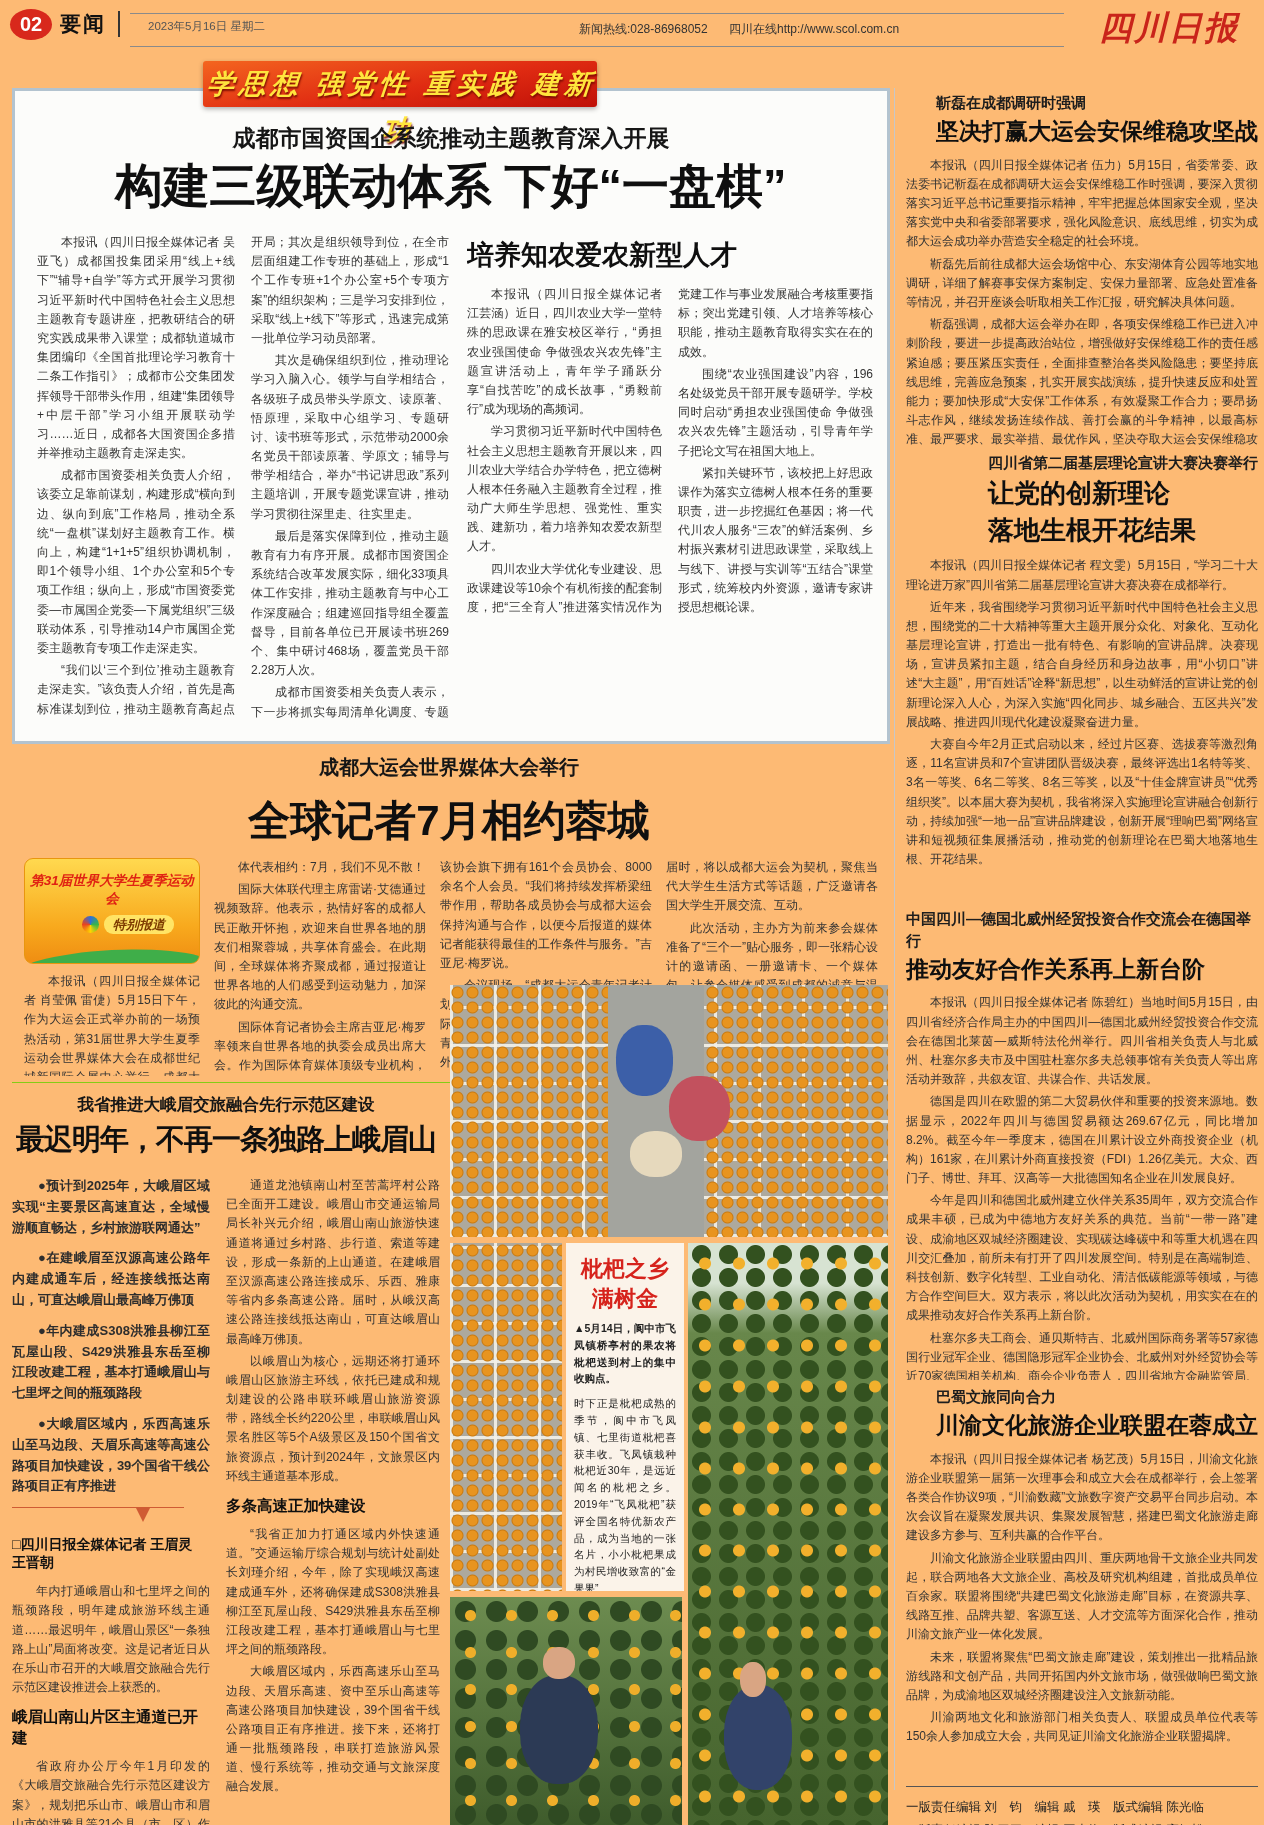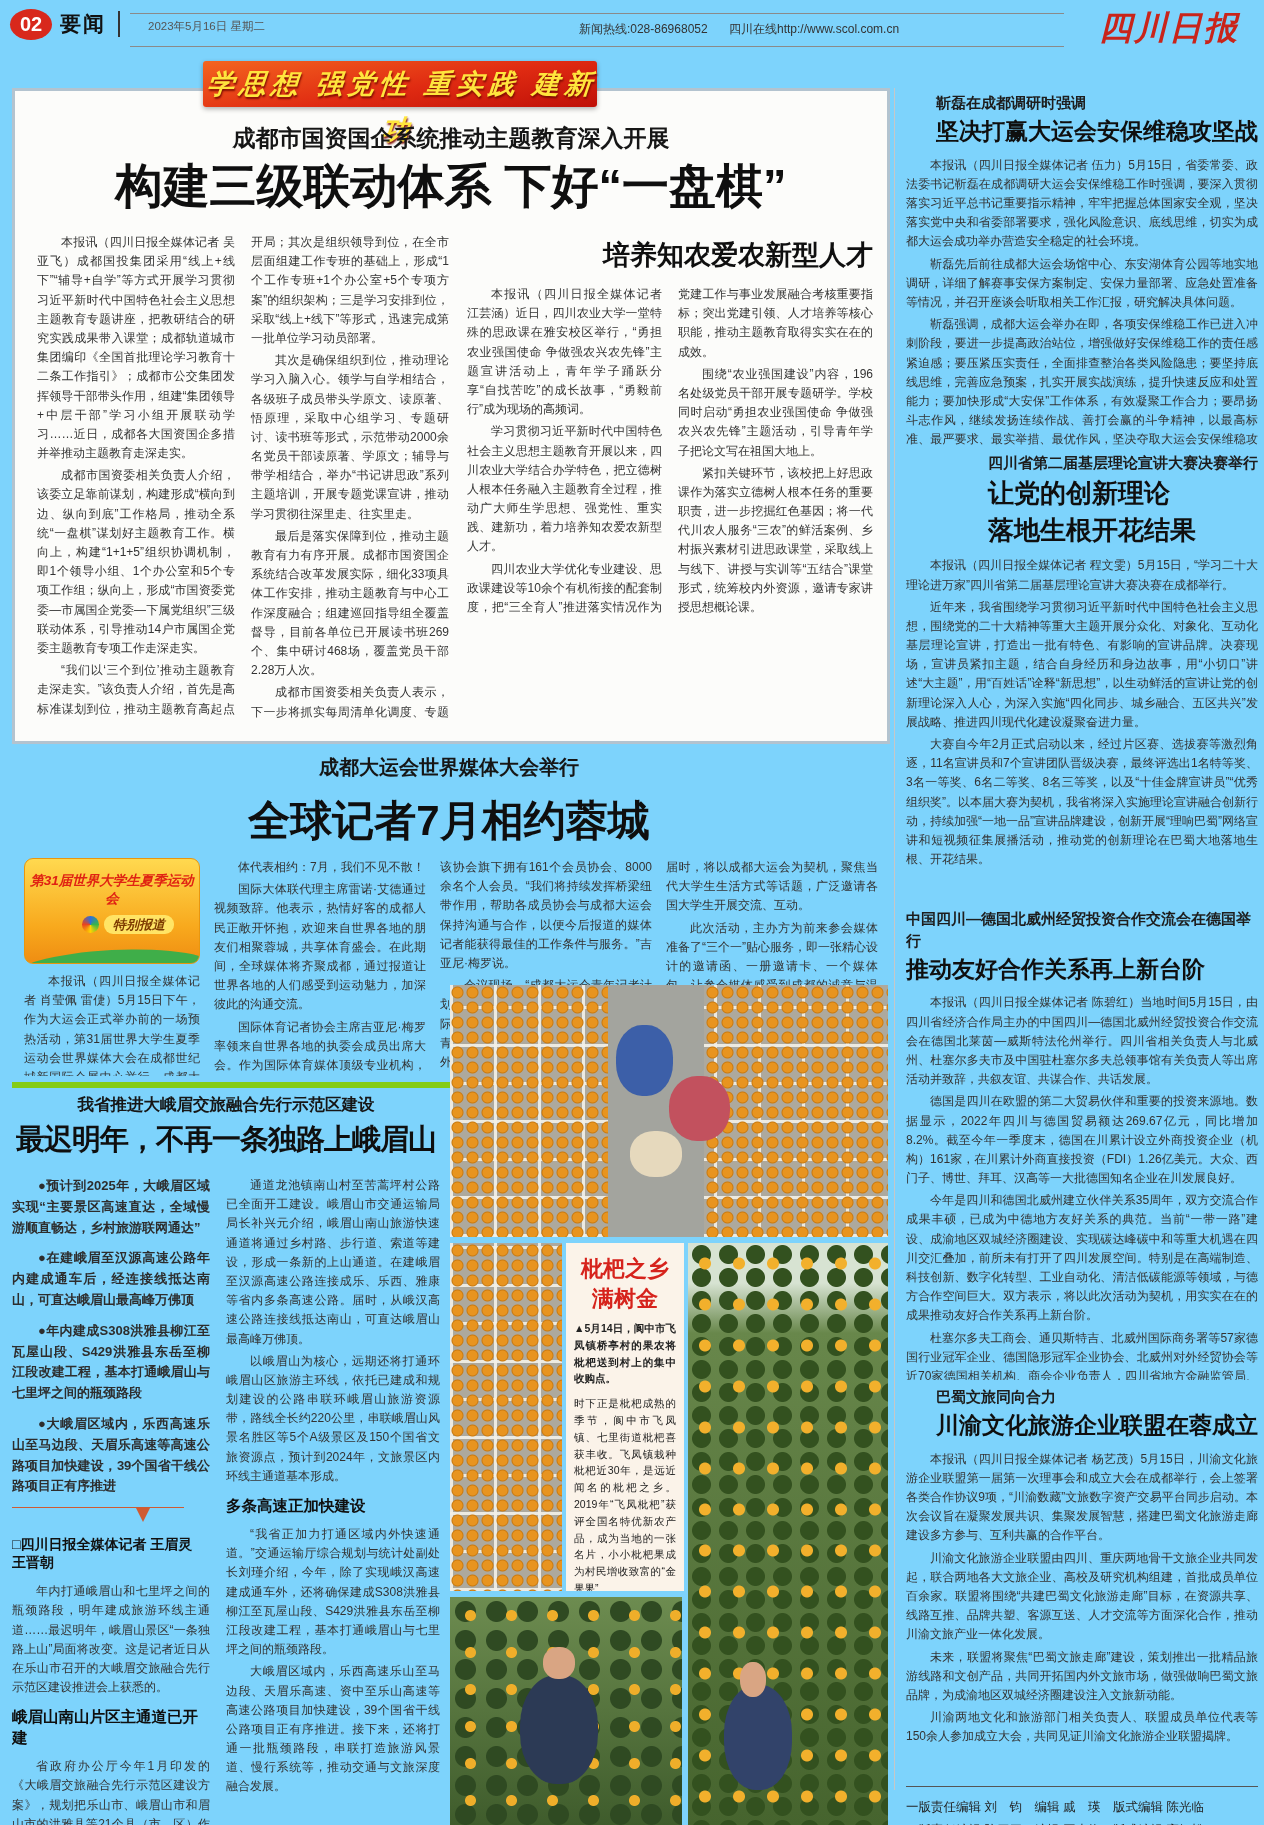--- a/index.html
+++ b/index.html
@@ -1,16 +1,16 @@
 <!DOCTYPE html>
 <html><head>
 <meta charset="utf-8">
 <style>
   html,body{margin:0;padding:0;background:#e9e9e6;}
-  .page{position:relative;width:1264px;height:1825px;margin:0 auto;background:#7dd3fc;
+  .page{position:relative;width:1264px;height:1825px;margin:0 auto;background:#fdba74;
         font-family:"Liberation Sans","DejaVu Sans",sans-serif;color:#2b2b2b;overflow:hidden;}
 
   
   .hdr-badge{position:absolute;left:10px;top:9px;width:42px;height:31px;background:#d8281c;color:#fff;
              border-radius:50%;font-weight:bold;font-size:20px;line-height:31px;text-align:center;}
   .hdr-section{position:absolute;left:60px;top:11px;font-size:21px;font-weight:bold;color:#111;
                letter-spacing:2px;border-right:2px solid #333;padding-right:12px;line-height:26px;}
   .hdr-date{position:absolute;left:148px;top:19px;font-size:11.5px;color:#555;}
   .hdr-line-top{position:absolute;left:130px;top:13px;width:934px;height:1px;background:#8a8a8a;}
   .hdr-line-bot{position:absolute;left:130px;top:46px;width:934px;height:1px;background:#8a8a8a;}
@@ -27,25 +27,25 @@
   .banner{position:absolute;left:188px;top:-30px;width:394px;height:46px;border-radius:3px;
           background:linear-gradient(170deg,#f4651f 0%,#e02b12 55%,#bf1008 100%);
           box-shadow:0 2px 5px rgba(0,0,0,.3);text-align:center;}
   .banner span{display:inline-block;font-size:27px;font-weight:900;font-style:italic;color:#ffe53d;
                letter-spacing:5px;line-height:46px;text-shadow:1px 2px 2px #7e0d02;transform:skewX(-5deg);}
   .main-kicker{position:absolute;top:32px;width:100%;text-align:center;font-size:23px;font-weight:bold;color:#161616;}
   .main-headline{position:absolute;top:64px;width:100%;text-align:center;font-size:47px;font-weight:900;color:#0f0f0f;}
   .main-left{position:absolute;left:22px;top:142px;width:412px;height:494px;columns:2;column-gap:16px;overflow:hidden;}
   .sub-art{position:absolute;left:452px;top:142px;width:406px;height:494px;overflow:hidden;}
   .sub-kicker{font-size:15.5px;font-weight:bold;color:#1d1d1d;text-indent:2em;line-height:1.5;margin:0 0 6px;}
-  .sub-headline{text-align:right;font-size:27px;font-weight:900;color:#0f0f0f;margin:4px 0 12px;}
+  .sub-headline{text-align:left;font-size:27px;font-weight:900;color:#0f0f0f;margin:4px 0 12px;}
   .sub-body{columns:2;column-gap:16px;height:392px;overflow:hidden;}
 
   
-  .media{position:absolute;left:12px;top:746px;width:874px;height:336px;border-bottom:6px solid #84cc16;overflow:hidden;}
+  .media{position:absolute;left:12px;top:746px;width:874px;height:336px;border-bottom:1px solid #84cc16;overflow:hidden;}
   .media-kicker{text-align:center;font-size:20px;font-weight:bold;margin:8px 0 2px;color:#161616;}
   .media-headline{text-align:center;font-size:42px;font-weight:900;color:#0f0f0f;margin:12px;}
   .media-body{position:absolute;left:12px;top:112px;right:8px;bottom:6px;display:flex;gap:14px;overflow:hidden;}
   .media-col1{width:176px;flex:none;}
   .specialbox{height:104px;border-radius:9px;border:1px solid #e8960f;position:relative;overflow:hidden;
               background:linear-gradient(180deg,#ffd94f 0%,#f8a91d 65%,#ef8d12 100%);margin-bottom:8px;}
   .sb-line1{margin-top:13px;text-align:center;font-size:13.5px;font-weight:700;font-style:italic;color:#e02313;}
   .sb-badge{display:flex;justify-content:center;align-items:center;gap:5px;margin-top:7px;padding-left:32px;}
   .sb-logo{width:17px;height:17px;border-radius:50%;background:conic-gradient(#2e6fd8,#39b54a,#ffd400,#e8441f,#2e6fd8);}
   .sb-line2{font-size:13px;font-weight:900;font-style:italic;color:#7d3a00;background:#ffe465;

